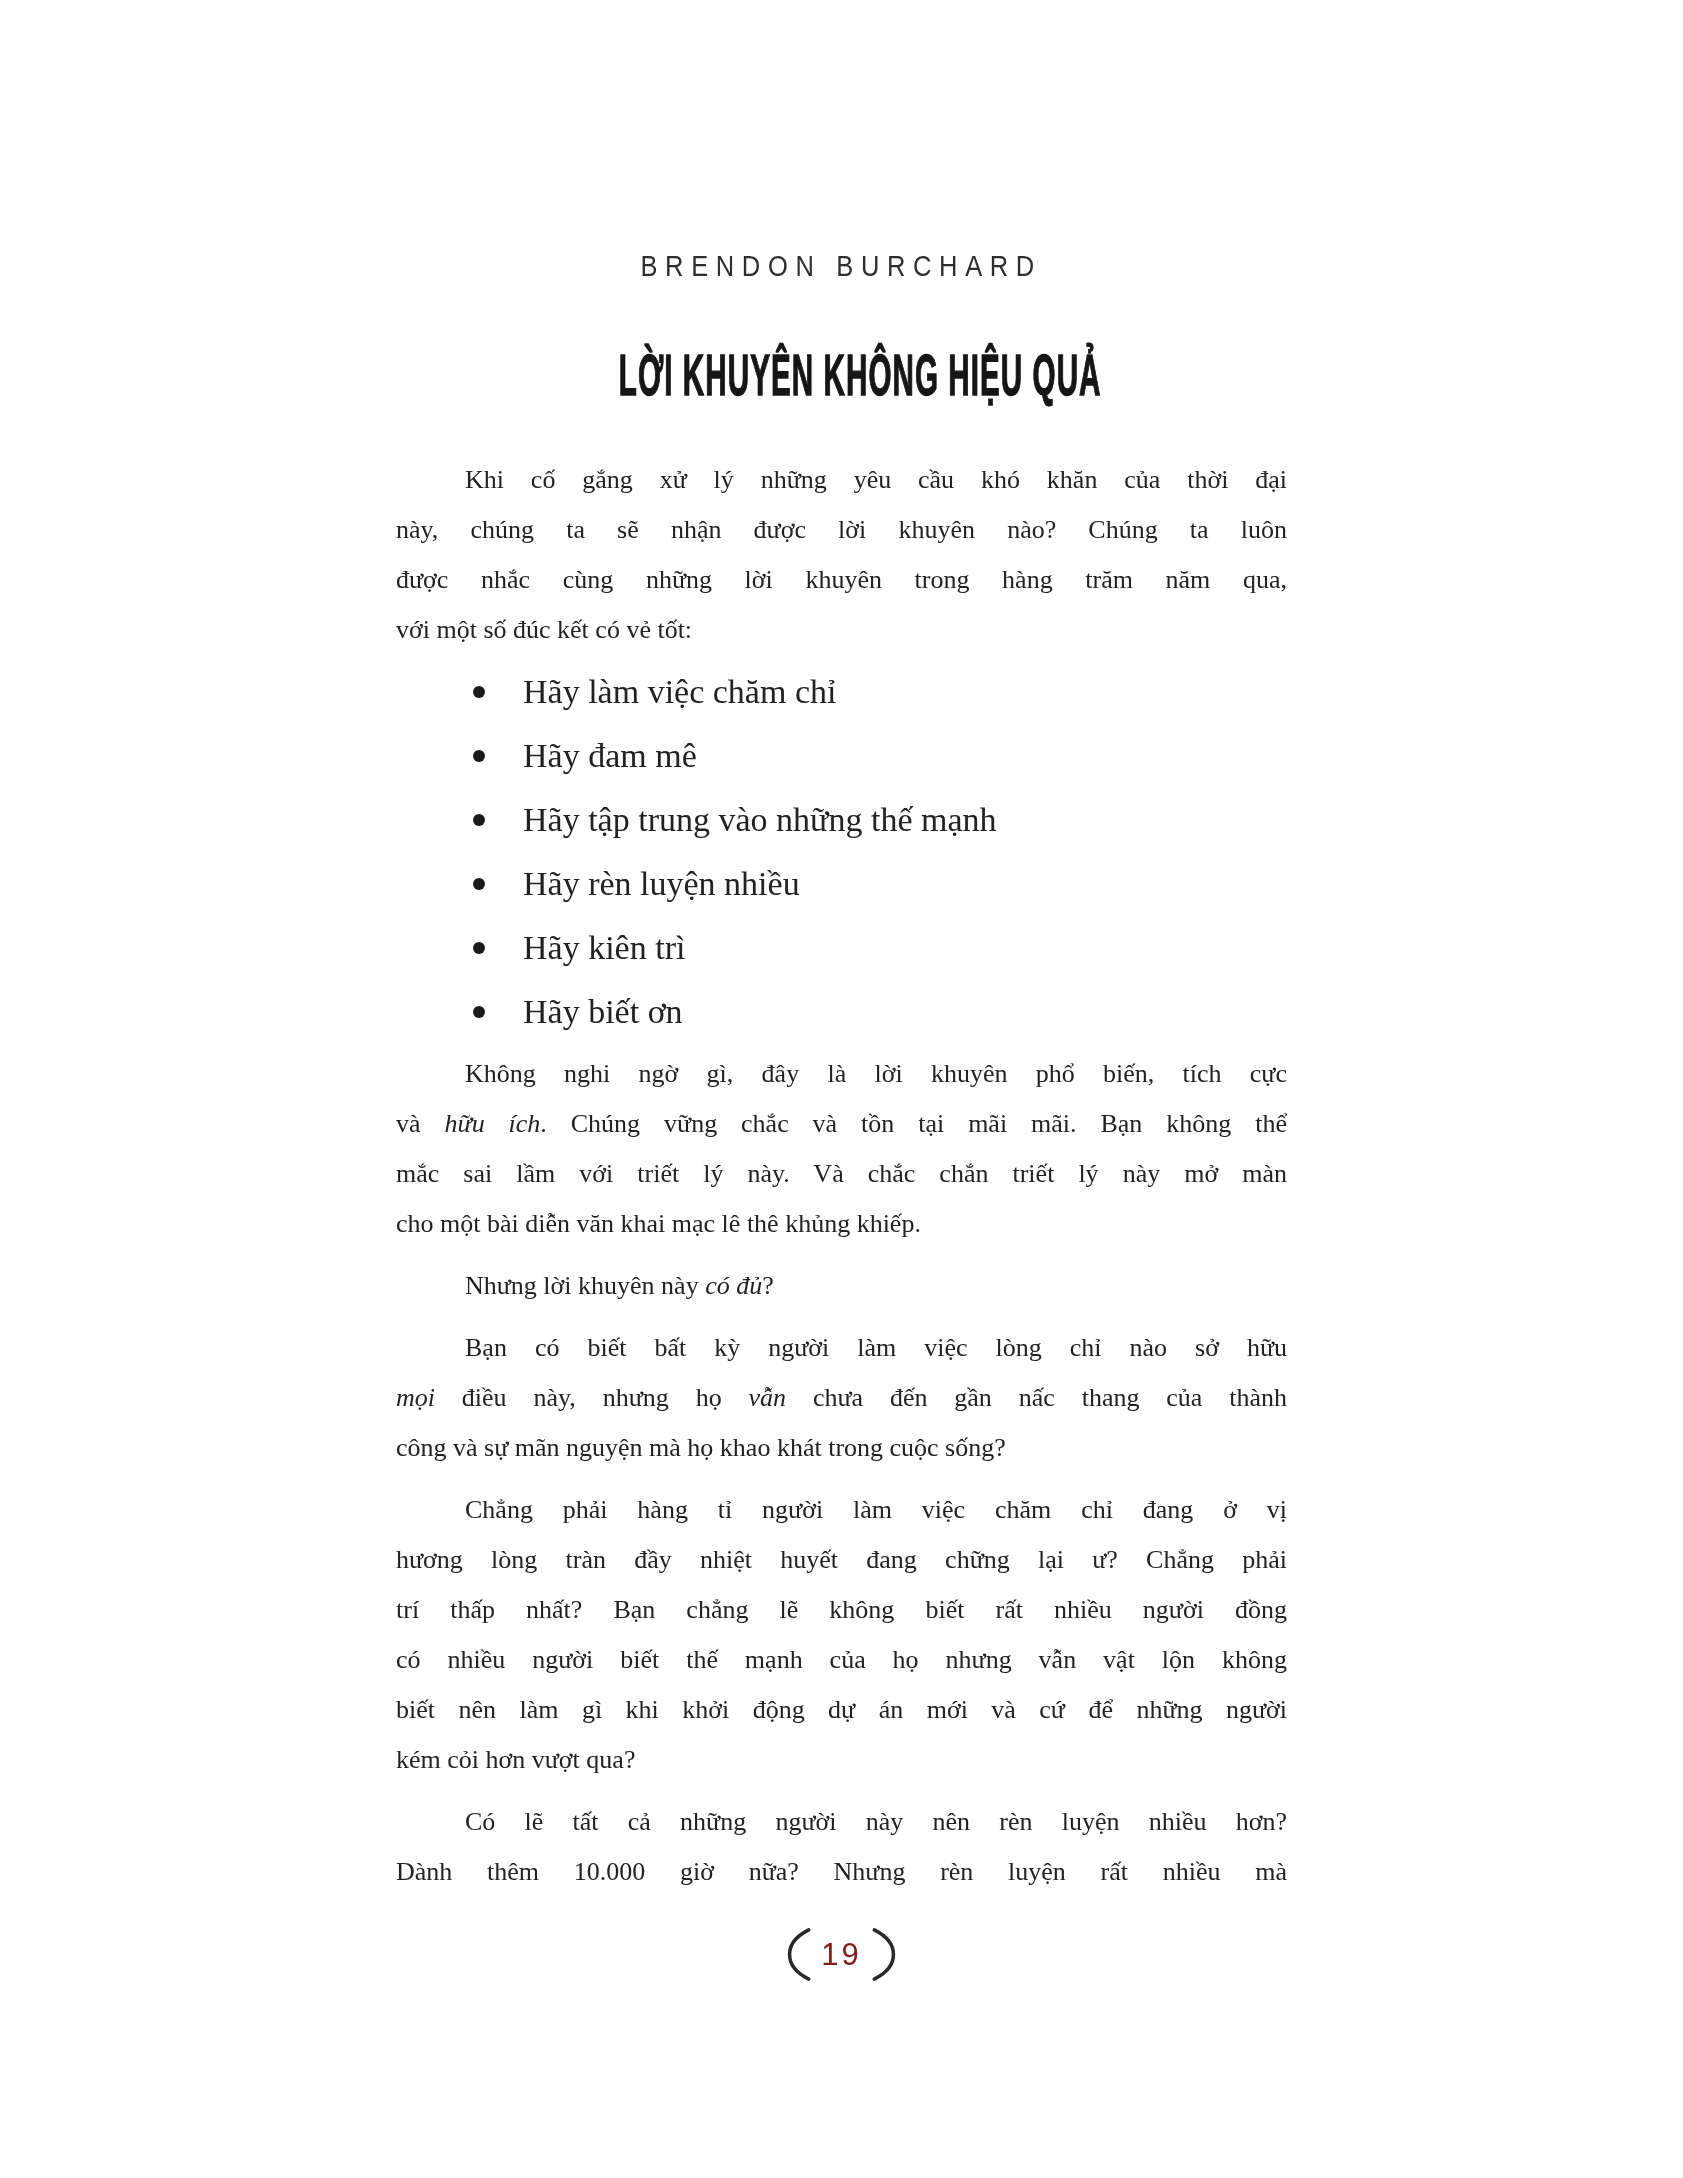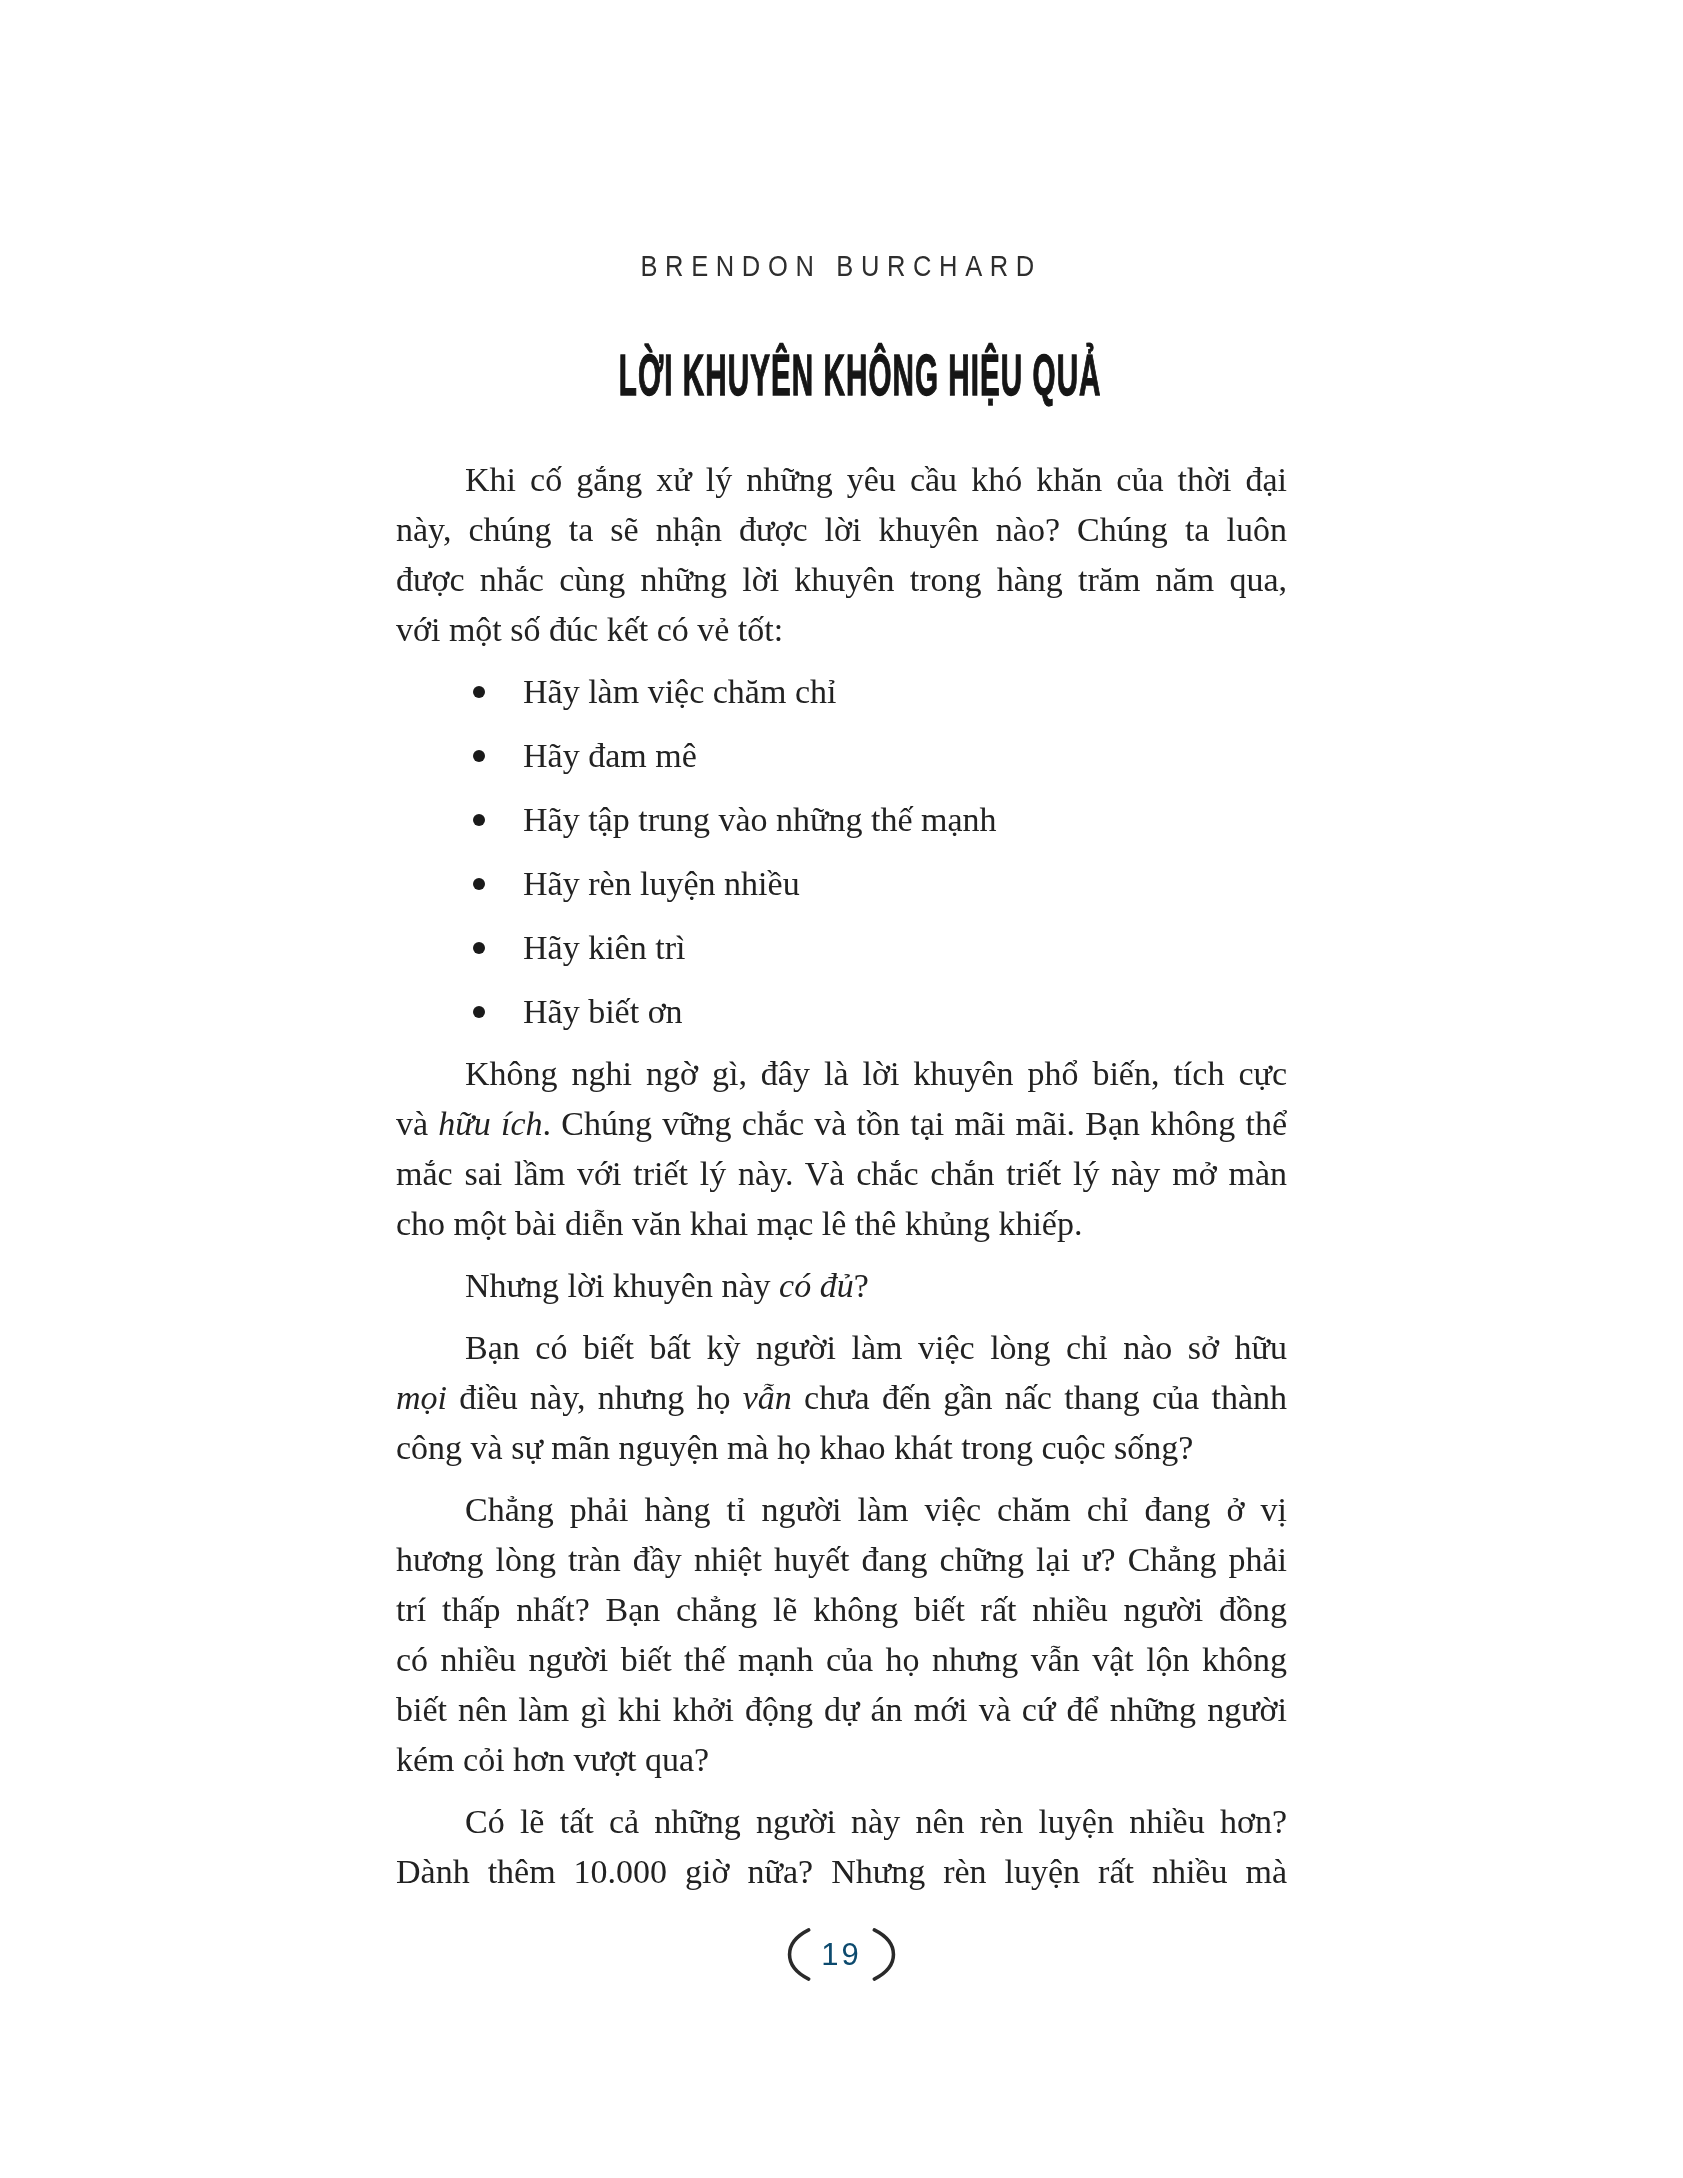--- a/index.html
+++ b/index.html
@@ -19,37 +19,37 @@
   .section-title { text-align:center; margin-top:55px; line-height:63px; }
   .section-title .condensed {
     display:inline-block; font-family:"Liberation Sans","DejaVu Sans",sans-serif;
     font-weight:700; font-size:57px; letter-spacing:2px; color:#161616;
     transform:scaleX(0.52); transform-origin:center; white-space:nowrap;
     -webkit-text-stroke:1.3px #161616;
   }
 
   .para { margin-top:12px; }
   .para.first { margin-top:34px; }
-  .line { font-size:34px; line-height:50px; text-align:left; white-space:normal; }
+  .line { font-size:26px; line-height:50px; text-align:left; white-space:normal; }
   .line.just { text-align:justify; text-align-last:justify; }
   .line.ind  { padding-left:69px; }
   .line i { font-style:italic; }
 
   .bullets { margin-top:12px; }
   .bullet-item { display:flex; align-items:flex-start; margin-top:14px; padding-left:77px;gap:20px; }
   .bullet-item:first-child { margin-top:0; }
   .bullet-dot { width:12px; height:12px; border-radius:50%; background:#1a1a1a;
     margin:19px 18px 0 0; flex:0 0 auto; }
   .bullet-text { font-size:34px; line-height:50px; }
 
   .footer { margin-top:28px; text-align:center; }
   .pageno-wrap { display:inline-flex; align-items:center; justify-content:center; position:relative; }
   .pageno {
     font-family:"Liberation Sans","DejaVu Sans",sans-serif; font-size:31px;
-    letter-spacing:3px; color:#0c4a6e; padding:0 6px; line-height:59px;
+    letter-spacing:3px; color:#7f1d1d; padding:0 6px; line-height:59px;
   }
 </style>
 </head>
 <body>
 
 <div class="page">
   <div class="column">
 
     <div class="running-header">
       <span class="stretch">BRENDON BURCHARD</span>

